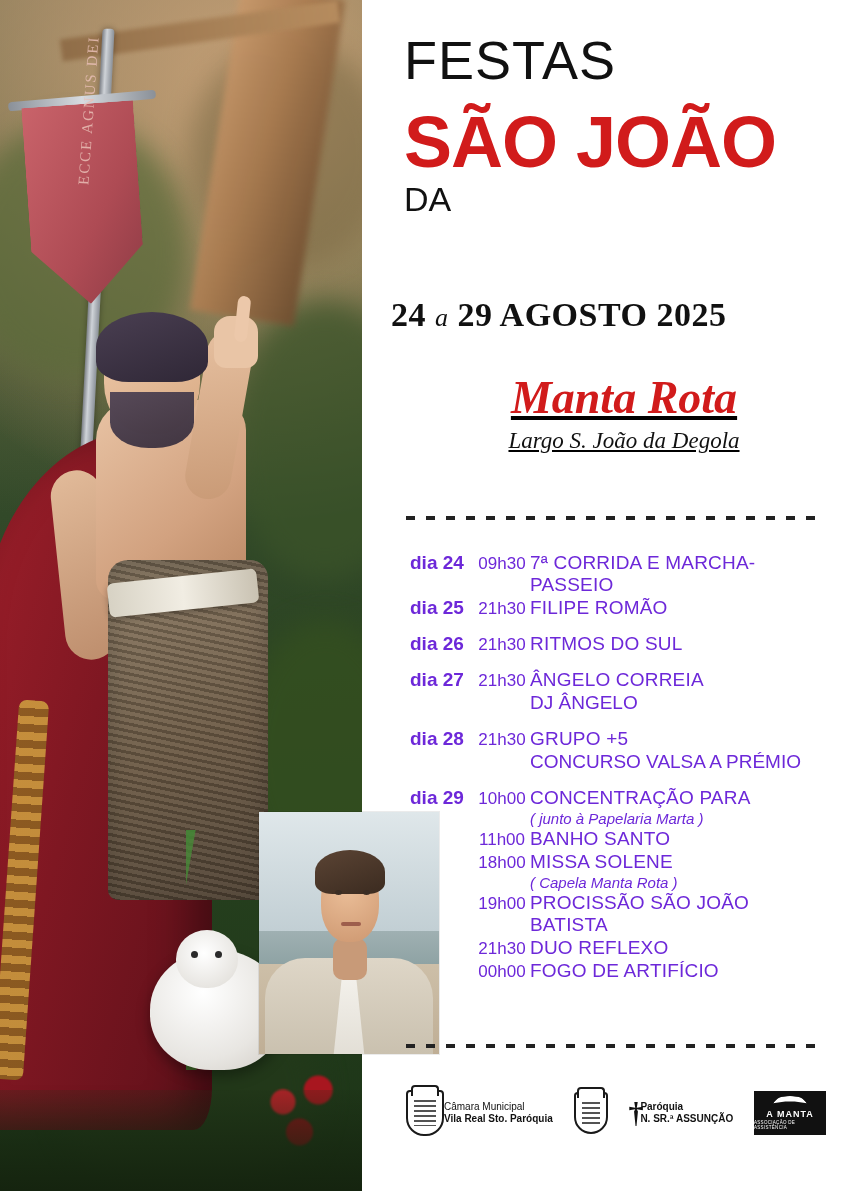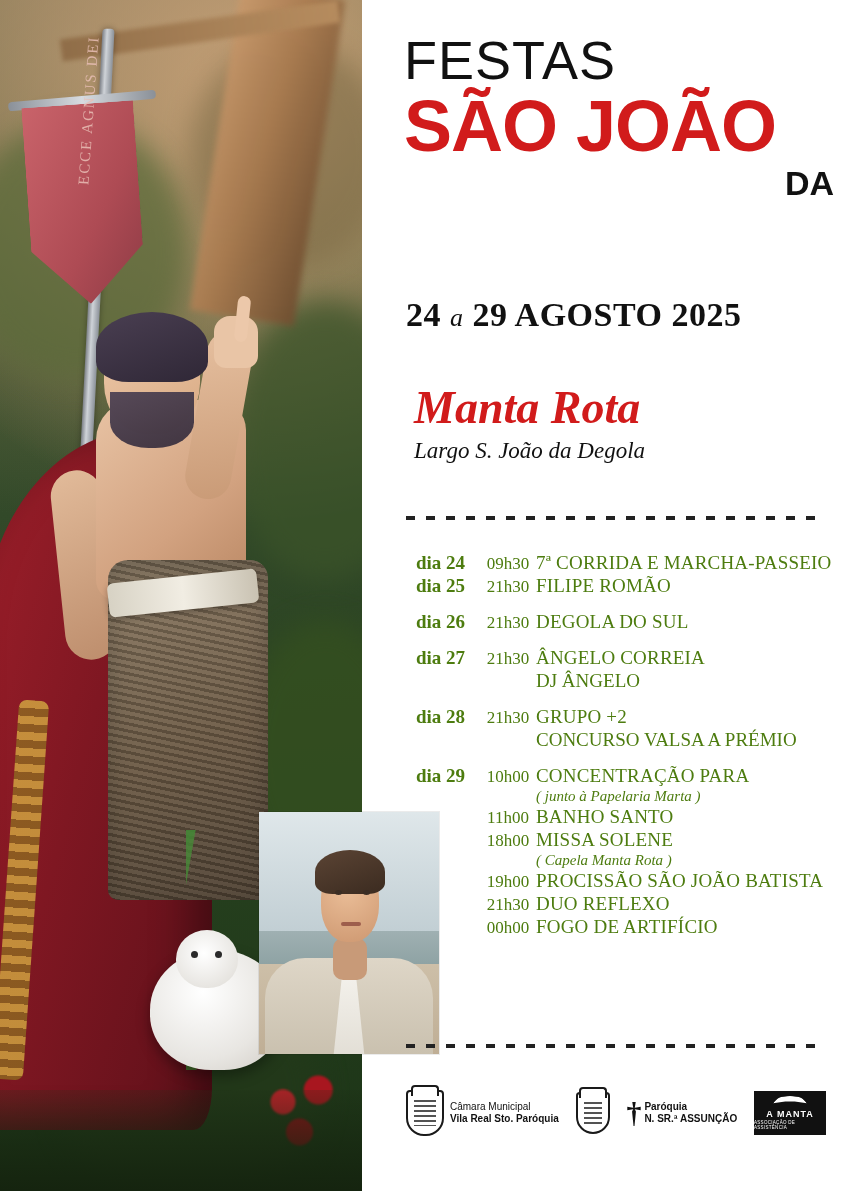--- a/index.html
+++ b/index.html
@@ -331,62 +331,62 @@
     color: #111111;
     line-height: 56px;
   }
   .t-saojoao {
     font-family: "Liberation Sans", sans-serif;
     font-weight: bold;
     font-size: 72px;
     color: #d11b1b;
     line-height: 72px;
     letter-spacing: -1px;
-    margin-top: 2px;
+    margin-top: 18px;
     white-space: nowrap;
   }
   .t-da {
     font-family: "Liberation Sans", sans-serif;
-    font-weight: bold;
+    font-weight: normal;
     font-size: 34px;
     color: #111111;
     line-height: 34px;
     margin-top: 4px;
-    text-align: right;
   }
   .t-degola {
     font-family: "Liberation Sans", sans-serif;
     font-weight: bold;
     font-size: 76px;
     color: #111111;
     line-height: 74px;
     letter-spacing: -1px;
     margin-top: -6px;
   }
 
   .dates {
     position: absolute;
-    left: 22px; top: 296px;
+    left: 7px; top: 296px;
     font-family: "Liberation Serif", serif;
     font-size: 34px;
     font-weight: bold;
     color: #111111;
     letter-spacing: .5px;
   }
   .dates .a {
     font-style: italic;
     font-weight: normal;
     font-size: 26px;
   }
 
   .place {
     position: absolute;
-    left: 30px; top: 382px;
+    left: 30px; top: 372px;
     width: 420px;
-    text-align: left;
+    text-align: center;
+    text-decoration: underline;
   }
   .place-name {
     font-family: "Liberation Serif", serif;
     font-style: italic;
     font-weight: bold;
     font-size: 46px;
     color: #d11b1b;
     line-height: 52px;
   }
   .place-sub {
@@ -405,25 +405,25 @@
     background-image: linear-gradient(90deg, #222 0 9px, rgba(0,0,0,0) 9px 20px);
     background-size: 20px 4px;
     background-repeat: repeat-x;
   }
   .dashes.top { top: 516px; }
   .dashes.bottom { top: 1044px; }
 
   
   .program {
     position: absolute;
-    left: 32px;
+    left: 26px;
     top: 552px;
     width: 420px;
-    font-family: Liberation Serif, serif;
-    color: #4d7c0f;
+    font-family: Liberation Sans, sans-serif;
+    color: #6d28d9;
   }
   .prow {
     display: flex;
     align-items: baseline;
     margin-bottom: 1px;
   }
   .prow.gap { margin-top: 14px; }
   .pday {
     width: 64px;
     flex: 0 0 64px;
@@ -456,21 +456,21 @@
   
   .logos {
     position: absolute;
     left: 22px;
     top: 1090px;
     width: 420px;
     display: flex;
     align-items: center;
     justify-content: space-between;
   }
-  .logo { display: flex; align-items: center; gap: 6px; }
+  .logo { display: flex; align-items: center; }
   .crest {
     width: 34px; height: 42px;
     border: 2px solid #1a1a1a;
     border-radius: 4px 4px 18px 18px;
     position: relative;
     background: #fff;
   }
   .crest:before {
     content: "";
     position: absolute; left: 50%; top: -7px; transform: translateX(-50%);
@@ -626,34 +626,34 @@
           <div class="pevent">7ª CORRIDA E MARCHA-PASSEIO</div>
         </div>
         <div class="prow">
           <div class="pday">dia 25</div>
           <div class="ptime">21h30</div>
           <div class="pevent">FILIPE ROMÃO</div>
         </div>
         <div class="prow gap">
           <div class="pday">dia 26</div>
           <div class="ptime">21h30</div>
-          <div class="pevent">DEGOLA DO SUL</div>
+          <div class="pevent">RITMOS DO SUL</div>
         </div>
         <div class="prow gap">
           <div class="pday">dia 27</div>
           <div class="ptime">21h30</div>
           <div class="pevent">ÂNGELO CORREIA</div>
         </div>
         <div class="prow">
           <div class="pcont">DJ ÂNGELO</div>
         </div>
         <div class="prow gap">
           <div class="pday">dia 28</div>
           <div class="ptime">21h30</div>
-          <div class="pevent">GRUPO +2</div>
+          <div class="pevent">GRUPO +5</div>
         </div>
         <div class="prow">
           <div class="pcont">CONCURSO VALSA A PRÉMIO</div>
         </div>
         <div class="prow gap">
           <div class="pday">dia 29</div>
           <div class="ptime">10h00</div>
           <div class="pevent">CONCENTRAÇÃO PARA</div>
         </div>
         <div class="prow">

